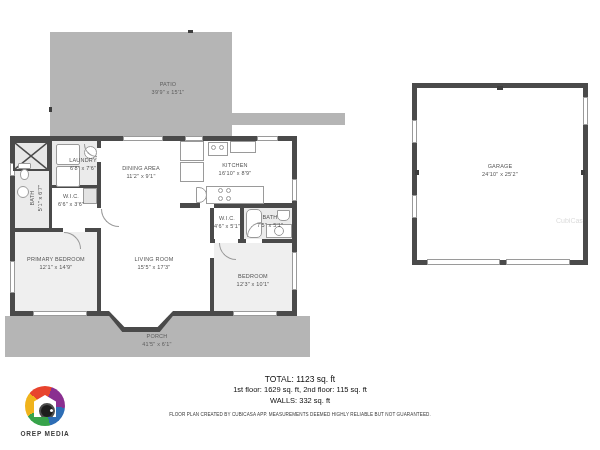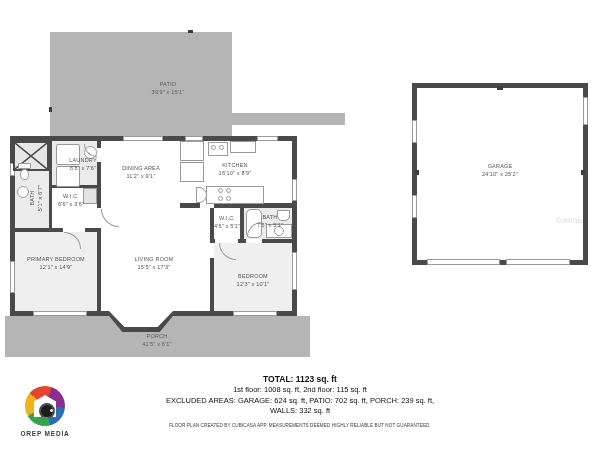--- a/index.html
+++ b/index.html
@@ -14,21 +14,21 @@
   .win{position:absolute;background:#ffffff;border:1px solid #9a9a9a;box-sizing:border-box;}
   .fx{position:absolute;background:#ffffff;border:1px solid #9a9a9a;box-sizing:border-box;}
   .fxg{position:absolute;background:#e3e3e3;border:1px solid #9a9a9a;box-sizing:border-box;}
   .circ{border-radius:50%;}
   .arc{position:absolute;box-sizing:border-box;}
   .rlabel{position:absolute;text-align:center;transform:translateX(-50%);
           font-size:5.5px;line-height:8px;color:#555;white-space:nowrap;letter-spacing:.2px;}
   .rlabel .nm{font-weight:400;}
   .vert{transform:translate(-50%,-50%) rotate(-90deg);}
   .summary{position:absolute;left:110px;top:374px;width:380px;text-align:center;color:#101010;}
-  .sumtotal{font-size:8.5px;font-weight:bold;line-height:11px;}
+  .sumtotal{font-size:8.5px;font-weight:normal;line-height:11px;}
   .sumline{font-size:7.5px;line-height:10.5px;}
   .disclaimer{font-size:4.6px;line-height:7px;color:#3a3a3a;margin-top:5px;letter-spacing:.1px;}
   .logo{position:absolute;left:13px;top:386px;width:64px;text-align:center;}
   .logo-circle{position:relative;width:40px;height:40px;border-radius:50%;margin:0 auto;
      background:conic-gradient(from -50deg,#e8432d 0 70deg,#8a2f90 70deg 145deg,#2d6db5 145deg 215deg,#37a34a 215deg 290deg,#f0b31c 290deg 360deg);}
   .logo-house{position:absolute;left:9px;top:9px;width:22px;height:22px;background:#fff;
      clip-path:polygon(50% 0,100% 30%,100% 100%,0 100%,0 30%);}
   .logo-lens{position:absolute;left:5px;top:8px;width:12px;height:12px;border-radius:50%;
      background:#1d1d1d;border:2px solid #4d4d4d;box-sizing:content-box;}
   .logo-dot{position:absolute;left:9px;top:4px;width:3px;height:3px;border-radius:50%;background:#fff;}
@@ -182,22 +182,21 @@
   <div class="tick" style="left:415px;top:170px;width:4px;height:5px;"></div>
   <div class="tick" style="left:581px;top:170px;width:4px;height:5px;"></div>
   <div class="rlabel" style="left:500px;top:162px;">
     <div class="nm">GARAGE</div>
     <div>24'10" x 25'2"</div>
   </div>
   <div class="wm" style="left:556px;top:217px;">CubiCasa</div>
 
   <div class="summary">
     <div class="sumtotal">TOTAL: 1123 sq. ft</div>
-    <div class="sumline">1st floor: 1008 sq. ft, 2nd floor: 115 sq. ft</div>
-    <div class="sumline">EXCLUDED AREAS: GARAGE: 624 sq. ft, PATIO: 702 sq. ft, PORCH: 239 sq. ft,</div>
+    <div class="sumline">1st floor: 1629 sq. ft, 2nd floor: 115 sq. ft</div>
     <div class="sumline">WALLS: 332 sq. ft</div>
     <div class="disclaimer">FLOOR PLAN CREATED BY CUBICASA APP. MEASUREMENTS DEEMED HIGHLY RELIABLE BUT NOT GUARANTEED.</div>
   </div>
 
   <div class="logo">
     <div class="logo-circle">
       <div class="logo-house">
         <div class="logo-lens">
           <div class="logo-dot"></div>
         </div>

